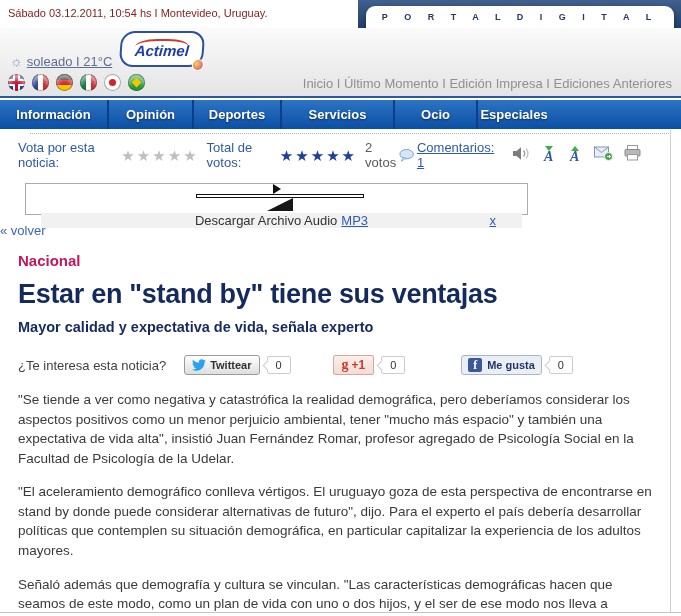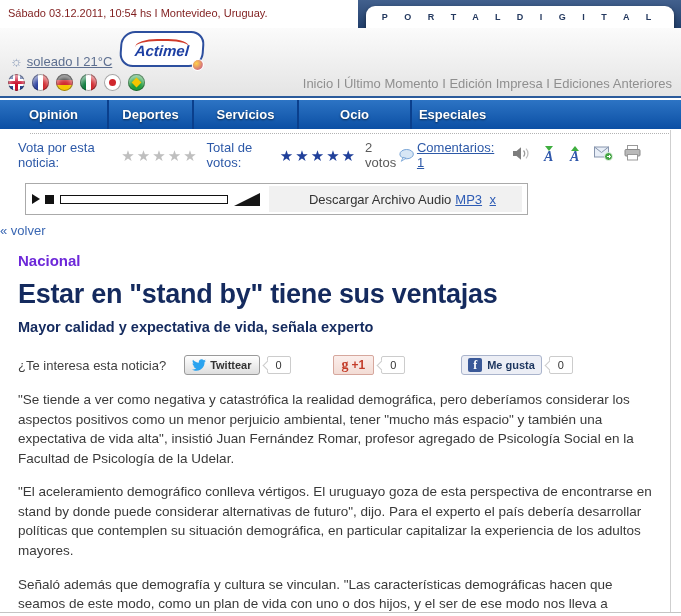--- a/index.html
+++ b/index.html
@@ -61,21 +61,21 @@
 
   
   .nav-line { height: 2px; background: #2a5a9a; }
   .nav-gap { height: 2px; background: #fff; }
   .tabs { display: flex; height: 29px; background: linear-gradient(#2d74c4, #0b4fa4); }
   .tab { display: flex; align-items: center; justify-content: center; color: #fff;
          font-weight: bold; font-size: 13px; cursor: pointer;
          text-shadow: 0 1px 2px rgba(0,0,0,.55); }
   .tab + .tab { border-left: 2px solid #0a3f8c; }
   .tab:nth-child(1){ width:107px } .tab:nth-child(2){ width:85px }
-  .tab:nth-child(3){ width:105px } .tab:nth-child(4){ width:113px }
+  .tab:nth-child(3){ width:88px } .tab:nth-child(4){ width:113px }
   .tab:nth-child(5){ width:83px }  .tab:nth-child(6){ width:74px }
   .tab:nth-child(7){ width:112px }
 
   .dotted { margin: 4px 12px 0 30px; border-top: 1px dotted #b3b3b3; height: 0; }
   .right-border { position: absolute; top: 130px; bottom: 4px; left: 670px; width: 1px;
                   background: #cfcfcf; }
 
   
   .rating-row { display: flex; align-items: center; padding: 10px 14px 0 18px; height: 32px; }
   .blue-label { font-size: 13px; color: #2d59a8; }
@@ -93,42 +93,42 @@
   .ft .a { position: absolute; bottom: 0; left: 2px; font-family: "Liberation Serif", serif;
            font-style: italic; font-weight: bold; font-size: 14px; color: #3058ab; line-height: 1; }
   .ft .tri { position: absolute; top: 0; left: 3px; width: 0; height: 0; }
   .tri-down { border-left: 4px solid transparent; border-right: 4px solid transparent;
               border-top: 5px solid #3fae3f; }
   .tri-up   { border-left: 4px solid transparent; border-right: 4px solid transparent;
               border-bottom: 5px solid #3fae3f; }
 
   
   .audio-box { margin: 17px 0 0 25px; width: 503px; height: 32px; border: 1px solid #aaa;
-               background: #fff; display: flex; align-items: center; padding: 0 5px 0 6px; }
+               background: #fff; display: flex; align-items: center; padding: 0 5px 0 6px; flex-direction: column; }
   .play-btn { width: 0; height: 0; border-top: 5px solid transparent;
               border-bottom: 5px solid transparent; border-left: 8px solid #111;
               cursor: pointer; }
   .stop-btn { width: 9px; height: 9px; background: #111; margin-left: 5px; cursor: pointer; }
   .progress { width: 168px; height: 9px; border: 1px solid #111; margin-left: 6px;
               padding: 1px; cursor: pointer; }
   .progress-fill { width: 12px; height: 100%; background: #111; border-radius: 2px; }
   .vol-wedge { width: 0; height: 0; border-left: 26px solid transparent;
                border-bottom: 13px solid #161616; margin-left: 6px; cursor: pointer; }
   .audio-panel { flex: 1; align-self: stretch; margin: 2px 0 2px 9px; background: #f1f1f1;
                  display: flex; align-items: center; justify-content: center;
                  font-size: 13px; color: #333; position: relative; }
   .audio-panel a { color: #2e5cb5; text-decoration: underline; margin-left: 4px; cursor: pointer; }
   .audio-close { position: absolute; right: 26px; font-size: 13px; color: #2e5cb5;
                  text-decoration: underline; cursor: pointer; }
 
   .volver { text-align: left; padding-right: 46px; margin-top: 6px; }
   .volver a { font-size: 13px; color: #3a67b3; text-decoration: none; cursor: pointer; }
 
   
-  .section-title { margin: 13px 0 0 18px; font-size: 15px; font-weight: bold; color: #6d28d9; }
+  .section-title { margin: 13px 0 0 18px; font-size: 15px; font-weight: bold; color: #be185d; }
   .headline { margin: 10px 0 0 18px; font-size: 27px; font-weight: bold; color: #142a5e;
               letter-spacing: -0.3px; }
   .subhead { margin: 9px 0 0 18px; font-size: 14.5px; font-weight: bold; color: #142a5e; }
 
   .social-row { display: flex; align-items: center; margin: 19px 0 0 18px; height: 22px; }
   .interest { font-size: 13px; color: #3f3f3f; }
   .btn-tw { display: inline-flex; align-items: center; height: 20px; padding: 0 7px;
             margin-left: 18px; border: 1px solid #9a9a9a; border-radius: 3px;
             background: linear-gradient(#ffffff, #dedede); font-size: 11px; font-weight: bold;
             color: #333; cursor: pointer; }
@@ -189,20 +189,21 @@
         <span class="flag flag-mexico"></span>
         <span class="flag flag-japan"></span>
         <span class="flag flag-brazil"></span>
       </div>
     <div class="subnav">Inicio I Último Momento I Edición Impresa I Ediciones Anteriores</div>
   </div>
 
   <div class="nav-line"></div>
   <div class="nav-gap"></div>
   <div class="tabs">
+      <div class="tab">Información</div>
       <div class="tab">Opinión</div>
       <div class="tab">Deportes</div>
       <div class="tab">Servicios</div>
       <div class="tab">Ocio</div>
       <div class="tab">Especiales</div>
     </div>
 
   <div class="dotted"></div>
   <div class="right-border"></div>
 

